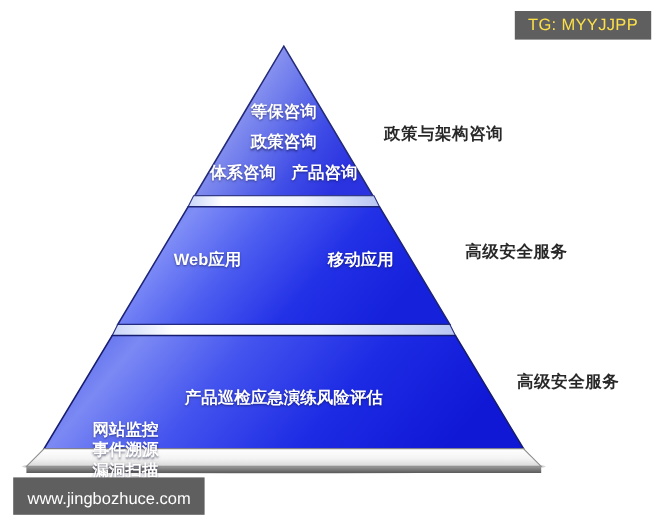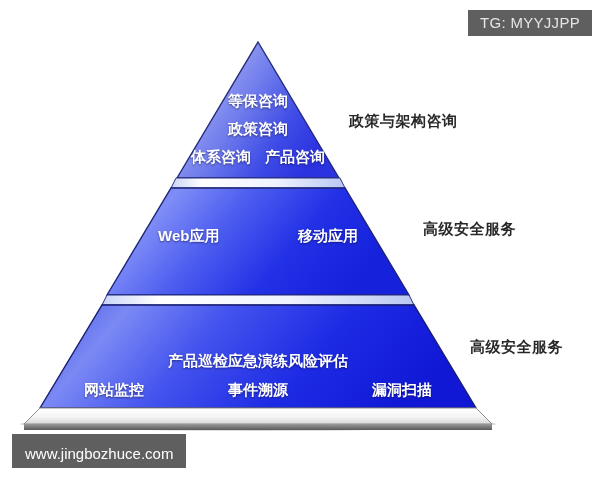--- a/index.html
+++ b/index.html
@@ -22,21 +22,21 @@
     height: 480px;
     background: #ffffff;
   }
 
   
   .tg-badge {
     position: absolute;
     top: 10px;
     right: 8px;
     background: #5f5f5f;
-    color: #e5e5e5;
+    color: #fde047;
     font-size: 15px;
     letter-spacing: 0.3px;
     padding: 5px 12px 6px 12px;
     line-height: 1;
     white-space: nowrap;
   }
 
   
   .url-badge {
     position: absolute;
@@ -169,21 +169,21 @@
   <div class="row" style="left:130px; top:227px; width:256px; font-size:15px; justify-content:space-between; padding:0 28px;">
     <span>Web应用</span>
     <span>移动应用</span>
   </div>
 
   <div class="row" style="left:72px; top:352px; width:372px; font-size:15px; justify-content:center; padding:0 12px;">
     <span>产品巡检</span>
     <span>应急演练</span>
     <span>风险评估</span>
   </div>
-  <div class="row" style="left:72px; top:381px; width:372px; font-size:15px; justify-content:space-between; padding:0 12px;">
+  <div class="row" style="left:72px; top:381px; width:372px; font-size:15px; justify-content:space-between; padding:0 12px;flex-direction:column;">
     <span>网站监控</span>
     <span>事件溯源</span>
     <span>漏洞扫描</span>
   </div>
 
   <div class="side-caption" style="left:349px; top:92px;margin-top:20px;">政策与架构咨询</div>
 
   <div class="side-caption" style="left:423px; top:220px;">高级安全服务</div>
 
   <div class="side-caption" style="left:470px; top:338px;">高级安全服务</div>

